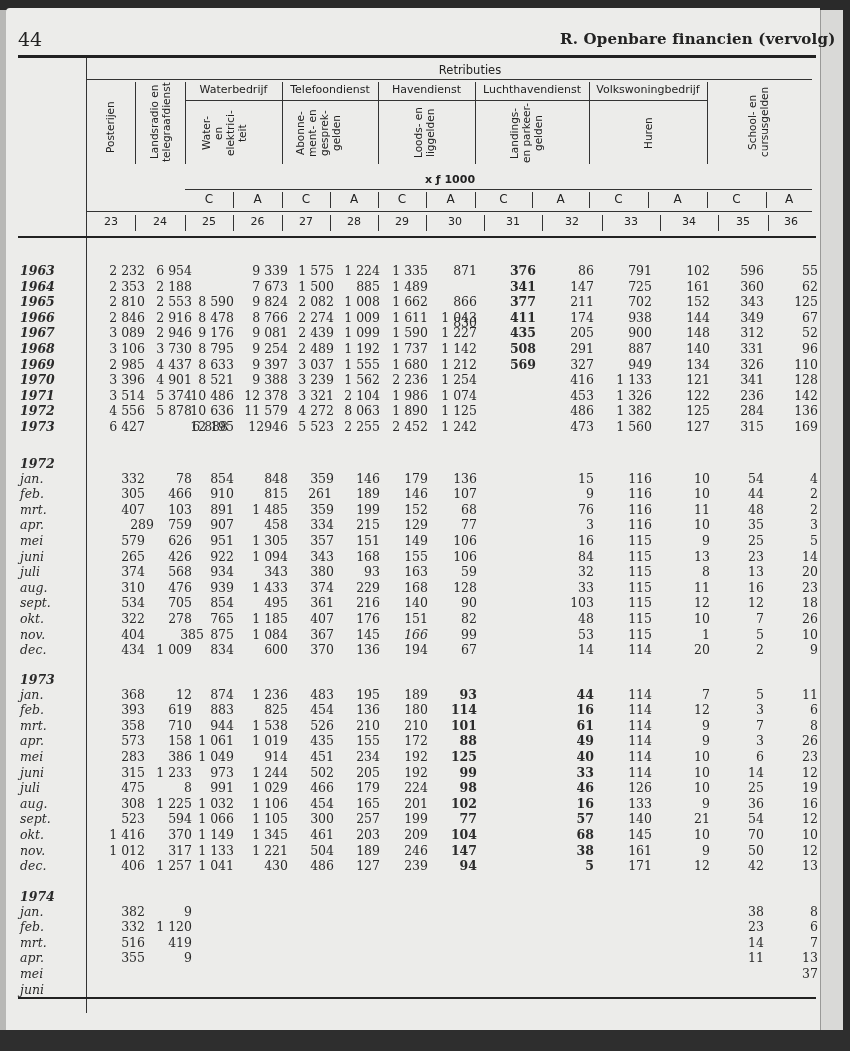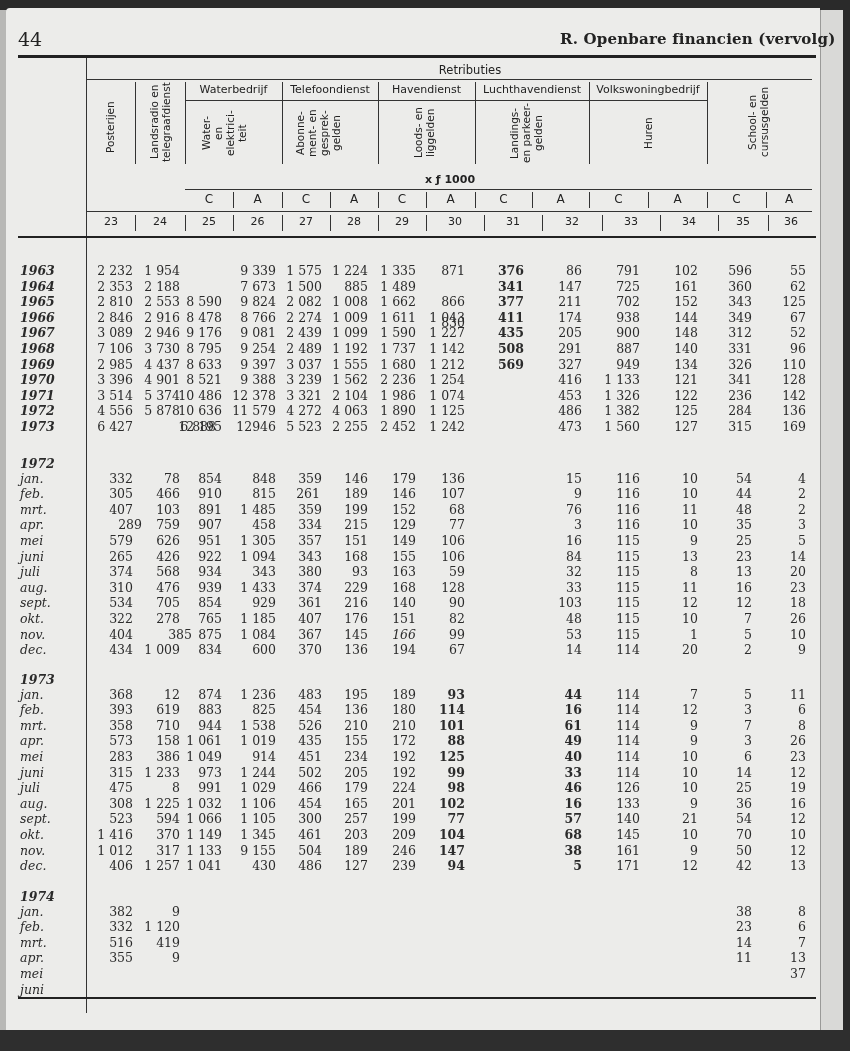--- a/index.html
+++ b/index.html
@@ -11,21 +11,21 @@
   .abs { position:absolute; }
   .pgnum { left:18px; top:28px; font-family:"DejaVu Serif", serif; font-size:19px; color:#222; }
   .pgtitle { left:560px; top:30px; font-family:"DejaVu Serif", serif; font-size:15px; font-weight:bold; color:#222; letter-spacing:0.2px; }
   .rule-thick { background:#222; height:3px; }
   .rule { background:#333; height:1px; }
   .vline { background:#333; width:1px; }
   .hdr { font-family:"DejaVu Sans", sans-serif; font-size:11px; color:#222; text-align:center; white-space:nowrap; }
   .vert { writing-mode:vertical-rl; transform:rotate(180deg); font-family:"DejaVu Sans", sans-serif; font-size:10.5px; color:#222; line-height:12px; text-align:center; white-space:pre; }
   .num { font-family:"DejaVu Serif", serif; font-size:12.5px; color:#2b2b2b; text-align:right; white-space:nowrap; }
   .lbl { font-family:"DejaVu Serif", serif; font-style:italic; font-size:12.5px; color:#2b2b2b; white-space:nowrap; }
-  .row { position:absolute; left:0; height:15px; width:820px; }
+  .row { position:absolute; left:0; height:15px; width:820px;padding-left:12px; }
   .cell { position:absolute; top:0; text-align:right; }
   .bold { font-weight:bold; }
 </style>
 </head>
 <body>
 
 <div class="gutter"></div>
 <div class="page"></div>
 <div class="right-strip"></div>
 <div class="bottom-dark"></div>
@@ -132,21 +132,21 @@
   <div class="abs vline" style="left:660px; top:0; height:16px;"></div>
   <div class="abs vline" style="left:718px; top:0; height:16px;"></div>
   <div class="abs vline" style="left:768px; top:0; height:16px;"></div>
 </div>
 <div class="abs rule-thick" style="left:18px; top:236px; width:798px; height:2px;"></div>
 
 <div id="table-body">
     <div class="row" style="top: 263px;">
       <div class="abs lbl bold" style="left: 20px;">1963</div>
       <div class="cell num" style="right: 687px;">2 232</div>
-      <div class="cell num" style="right: 640px;">1 954</div>
+      <div class="cell num" style="right: 640px;">6 954</div>
       <div class="cell num" style="right: 598px;"></div>
       <div class="cell num" style="right: 544px;">9 339</div>
       <div class="cell num" style="right: 498px;">1 575</div>
       <div class="cell num" style="right: 452px;">1 224</div>
       <div class="cell num" style="right: 404px;">1 335</div>
       <div class="cell num" style="right: 355px;">871</div>
       <div class="cell num bold" style="right: 296px;">376</div>
       <div class="cell num" style="right: 238px;">86</div>
       <div class="cell num" style="right: 180px;">791</div>
       <div class="cell num" style="right: 122px;">102</div>
@@ -216,21 +216,21 @@
       <div class="cell num" style="right: 355px;">1 227</div>
       <div class="cell num bold" style="right: 296px;">435</div>
       <div class="cell num" style="right: 238px;">205</div>
       <div class="cell num" style="right: 180px;">900</div>
       <div class="cell num" style="right: 122px;">148</div>
       <div class="cell num" style="right: 68px;">312</div>
       <div class="cell num" style="right: 14px;">52</div>
     </div>
     <div class="row" style="top: 341px;">
       <div class="abs lbl bold" style="left: 20px;">1968</div>
-      <div class="cell num" style="right: 687px;">7 106</div>
+      <div class="cell num" style="right: 687px;">3 106</div>
       <div class="cell num" style="right: 640px;">3 730</div>
       <div class="cell num" style="right: 598px;">8 795</div>
       <div class="cell num" style="right: 544px;">9 254</div>
       <div class="cell num" style="right: 498px;">2 489</div>
       <div class="cell num" style="right: 452px;">1 192</div>
       <div class="cell num" style="right: 404px;">1 737</div>
       <div class="cell num" style="right: 355px;">1 142</div>
       <div class="cell num bold" style="right: 296px;">508</div>
       <div class="cell num" style="right: 238px;">291</div>
       <div class="cell num" style="right: 180px;">887</div>
@@ -289,21 +289,21 @@
       <div class="cell num" style="right: 68px;">236</div>
       <div class="cell num" style="right: 14px;">142</div>
     </div>
     <div class="row" style="top: 403.4px;">
       <div class="abs lbl bold" style="left: 20px;">1972</div>
       <div class="cell num" style="right: 687px;">4 556</div>
       <div class="cell num" style="right: 640px;">5 878</div>
       <div class="cell num" style="right: 598px;">10 636</div>
       <div class="cell num" style="right: 544px;">11 579</div>
       <div class="cell num" style="right: 498px;">4 272</div>
-      <div class="cell num" style="right: 452px;">4 063</div>
+      <div class="cell num" style="right: 452px;">8 063</div>
       <div class="cell num" style="right: 404px;">1 890</div>
       <div class="cell num" style="right: 355px;">1 125</div>
       <div class="cell num bold" style="right: 296px;"></div>
       <div class="cell num" style="right: 238px;">486</div>
       <div class="cell num" style="right: 180px;">1 382</div>
       <div class="cell num" style="right: 122px;">125</div>
       <div class="cell num" style="right: 68px;">284</div>
       <div class="cell num" style="right: 14px;">136</div>
     </div>
     <div class="row" style="top: 419px;">
@@ -458,21 +458,21 @@
       <div class="cell num" style="right: 180px;">115</div>
       <div class="cell num" style="right: 122px;">11</div>
       <div class="cell num" style="right: 68px;">16</div>
       <div class="cell num" style="right: 14px;">23</div>
     </div>
     <div class="row" style="top: 595.4px;">
       <div class="abs lbl" style="left: 20px;">sept.</div>
       <div class="cell num" style="right: 687px;">534</div>
       <div class="cell num" style="right: 640px;">705</div>
       <div class="cell num" style="right: 598px;">854</div>
-      <div class="cell num" style="right: 544px;">929</div>
+      <div class="cell num" style="right: 544px;">495</div>
       <div class="cell num" style="right: 498px;">361</div>
       <div class="cell num" style="right: 452px;">216</div>
       <div class="cell num" style="right: 404px;">140</div>
       <div class="cell num" style="right: 355px;">90</div>
       <div class="cell num bold" style="right: 296px;"></div>
       <div class="cell num" style="right: 238px;">103</div>
       <div class="cell num" style="right: 180px;">115</div>
       <div class="cell num" style="right: 122px;">12</div>
       <div class="cell num" style="right: 68px;">12</div>
       <div class="cell num" style="right: 14px;">18</div>
@@ -697,21 +697,21 @@
       <div class="cell num" style="right: 180px;">145</div>
       <div class="cell num" style="right: 122px;">10</div>
       <div class="cell num" style="right: 68px;">70</div>
       <div class="cell num" style="right: 14px;">10</div>
     </div>
     <div class="row" style="top: 842.6px;">
       <div class="abs lbl" style="left: 20px;">nov.</div>
       <div class="cell num" style="right: 687px;">1 012</div>
       <div class="cell num" style="right: 640px;">317</div>
       <div class="cell num" style="right: 598px;">1 133</div>
-      <div class="cell num" style="right: 544px;">9 155</div>
+      <div class="cell num" style="right: 544px;">1 221</div>
       <div class="cell num" style="right: 498px;">504</div>
       <div class="cell num" style="right: 452px;">189</div>
       <div class="cell num" style="right: 404px;">246</div>
       <div class="cell num bold" style="right: 355px;">147</div>
       <div class="cell num bold" style="right: 296px;"></div>
       <div class="cell num bold" style="right: 238px;">38</div>
       <div class="cell num" style="right: 180px;">161</div>
       <div class="cell num" style="right: 122px;">9</div>
       <div class="cell num" style="right: 68px;">50</div>
       <div class="cell num" style="right: 14px;">12</div>

